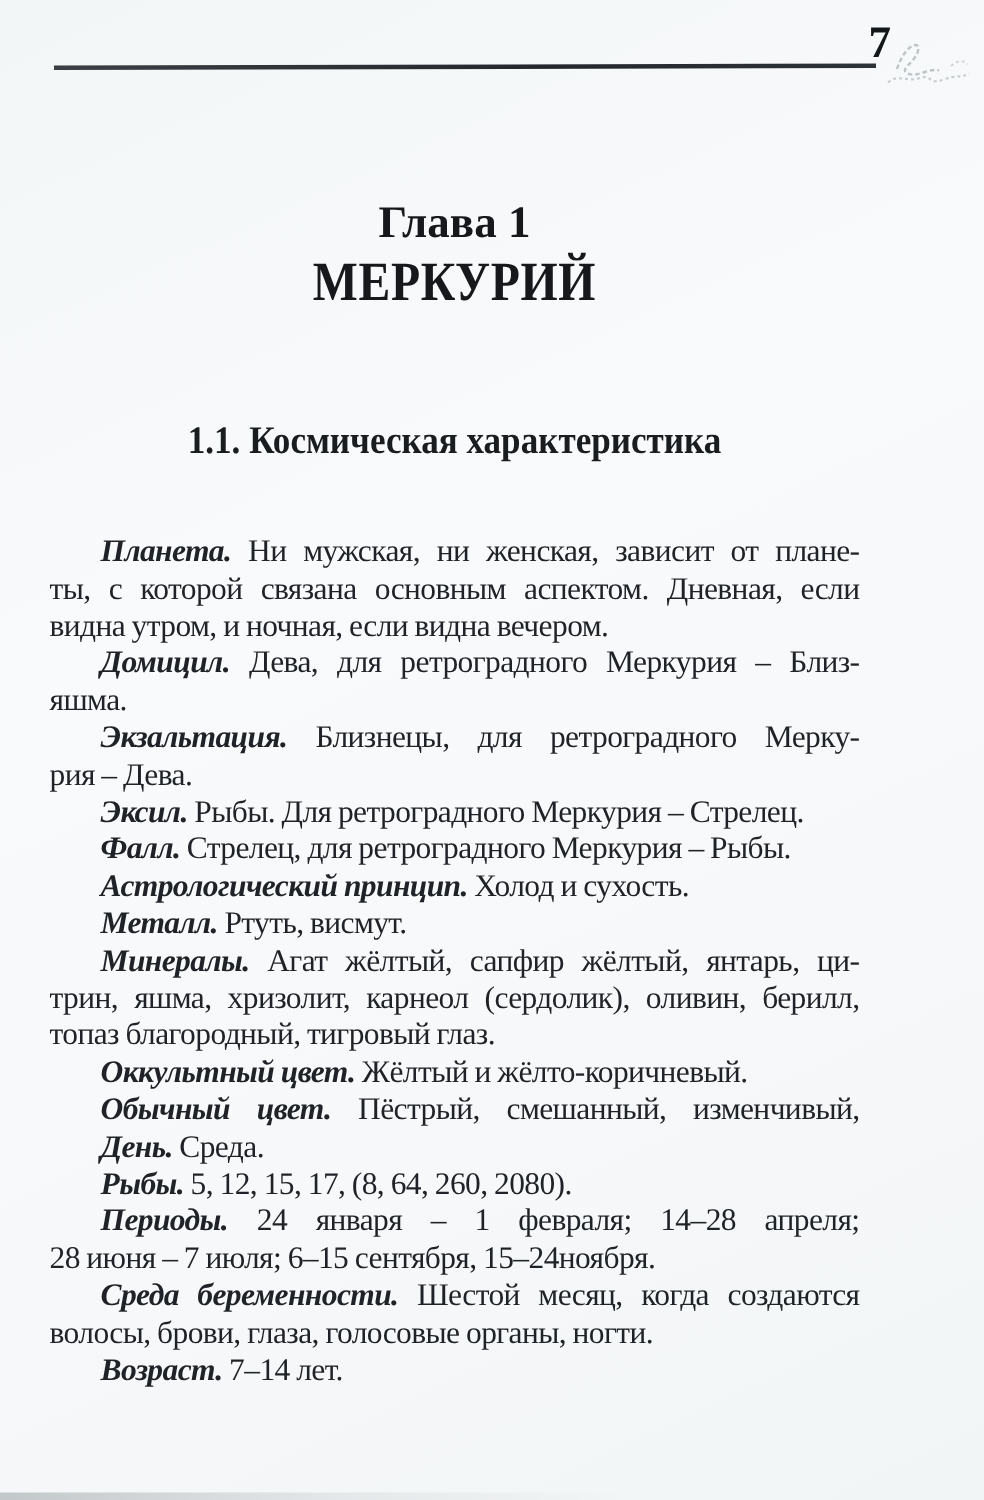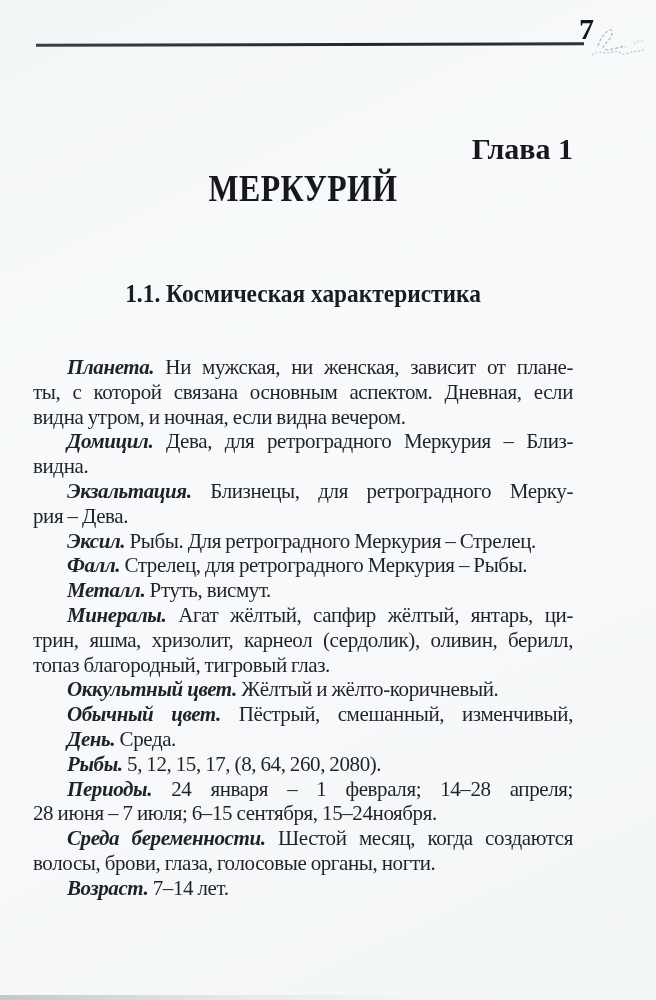--- a/index.html
+++ b/index.html
@@ -27,21 +27,21 @@
   }
   .flourish {
     position: absolute; top: 24px; right: 8px;
     opacity: 0.75;
   }
 
   
   .column { position: absolute; left: 33px; top: 0; width: 540px; }
   .chapter-label {
     margin-top: 131px;
-    text-align: right;
+    text-align: center;
     font-size: 30px; font-weight: bold; line-height: 36px;
     color: #16181b;
   }
   .chapter-title {
     text-align: center;
     font-size: 37px; font-weight: bold; line-height: 44px;
     color: #16181b;
     transform: scaleX(0.86); transform-origin: 50% 50%;
     letter-spacing: 0.5px;
   }
@@ -102,31 +102,34 @@
     <div class="section-title">1.1. Космическая характеристика</div>
 
     <div class="body-text">
         <div class="para">
           <div class="line first j"><span class="lead">Планета.</span> Ни мужская, ни женская, зависит от плане-</div>
           <div class="line j">ты, с которой связана основным аспектом. Дневная, если</div>
           <div class="line">видна утром, и ночная, если видна вечером.</div>
         </div>
         <div class="para">
           <div class="line first j"><span class="lead">Домицил.</span> Дева, для ретроградного Меркурия – Близ-</div>
-          <div class="line">видна.</div>
+          <div class="line">яшма.</div>
         </div>
         <div class="para">
           <div class="line first j"><span class="lead">Экзальтация.</span> Близнецы, для ретроградного Мерку-</div>
           <div class="line">рия – Дева.</div>
         </div>
         <div class="para">
           <div class="line first"><span class="lead">Эксил.</span> Рыбы. Для ретроградного Меркурия – Стрелец.</div>
         </div>
         <div class="para">
           <div class="line first"><span class="lead">Фалл.</span> Стрелец, для ретроградного Меркурия – Рыбы.</div>
+        </div>
+        <div class="para">
+          <div class="line first"><span class="lead">Астрологический принцип.</span> Холод и сухость.</div>
         </div>
         <div class="para">
           <div class="line first"><span class="lead">Металл.</span> Ртуть, висмут.</div>
         </div>
         <div class="para">
           <div class="line first j"><span class="lead">Минералы.</span> Агат жёлтый, сапфир жёлтый, янтарь, ци-</div>
           <div class="line j">трин, яшма, хризолит, карнеол (сердолик), оливин, берилл,</div>
           <div class="line">топаз благородный, тигровый глаз.</div>
         </div>
         <div class="para">

